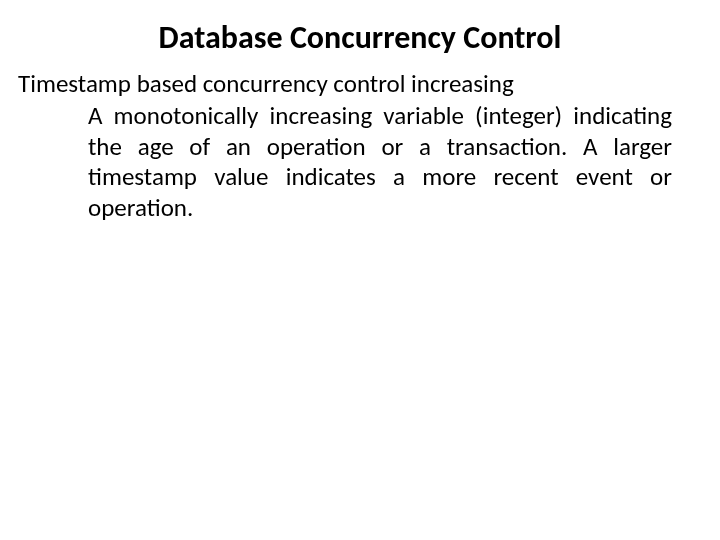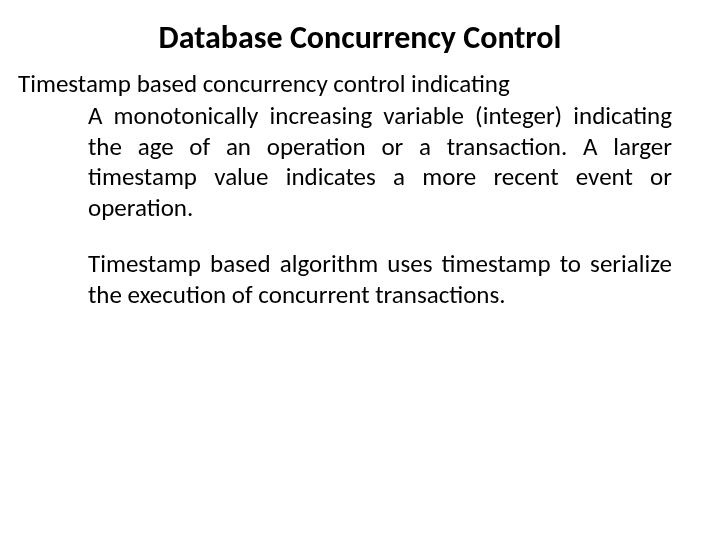--- a/index.html
+++ b/index.html
@@ -57,17 +57,16 @@
   .para2 {
     margin-top: 26px;
   }
 </style>
 </head>
 <body>
 
 <div class="slide">
   <div class="title">Database Concurrency Control</div>
   <div class="body">
-    <p class="subtitle">Timestamp based concurrency control indicating</p>
+    <p class="subtitle">Timestamp based concurrency control increasing</p>
     <p class="para">A monotonically increasing variable (integer) indicating the age of an operation or a transaction.  A larger timestamp value indicates a more recent event or operation.</p>
-    <p class="para para2">Timestamp based algorithm uses timestamp to serialize the execution of concurrent transactions.</p>
   </div>
 </div>
 
 </body></html>

